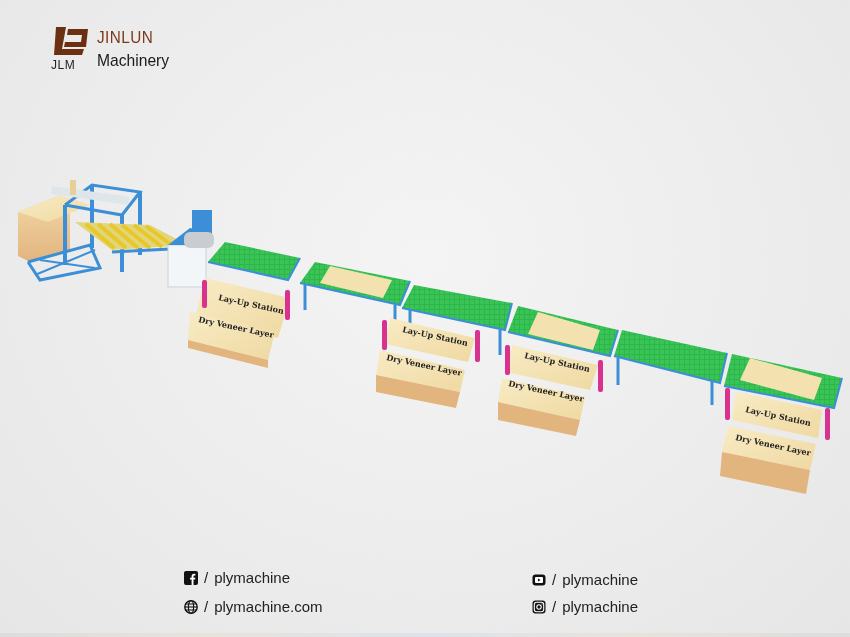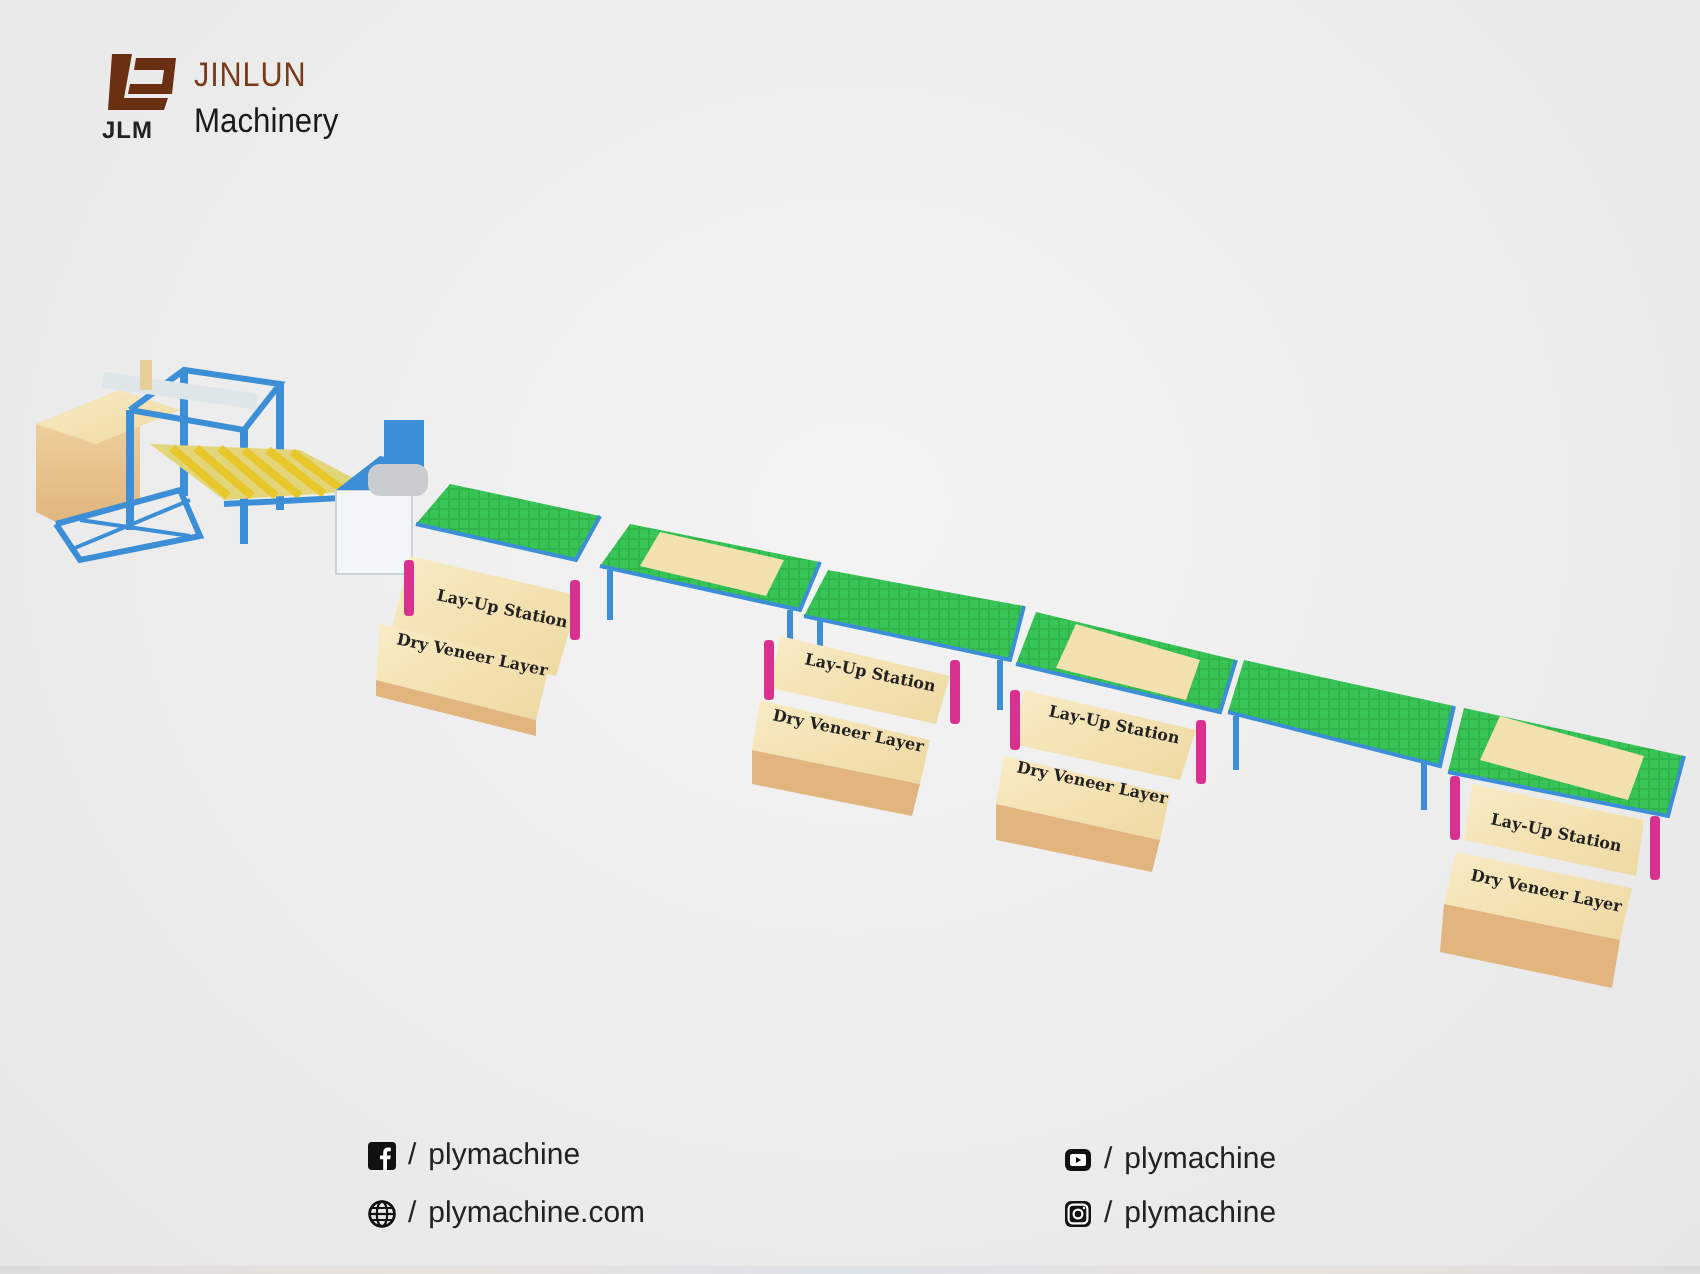--- a/index.html
+++ b/index.html
@@ -4,21 +4,21 @@
 <style>
   html, body { margin: 0; padding: 0; }
   body {
     width: 850px; height: 637px; overflow: hidden;
     background: radial-gradient(ellipse at 50% 40%, #f4f4f4 0%, #ececec 60%, #e6e6e6 100%);
     font-family: "Liberation Sans", sans-serif;
     position: relative;
   }
   .logo { position: absolute; left: 50px; top: 25px; width: 140px; height: 50px; }
   .logo-mark { position: absolute; left: 0; top: 0; width: 42px; height: 48px; }
-  .logo-jlm { position: absolute; left: 1px; top: 33px; font-size: 12px; font-weight: bold; color: #222; letter-spacing: 0.5px; }
+  .logo-jlm { position: absolute; left: 1px; top: 33px; font-size: 12px; font-weight: normal; color: #222; letter-spacing: 0.5px; }
   .brand-name { position: absolute; left: 47px; top: 3px; font-size: 17px; color: #7a3a1a; letter-spacing: 0.5px; transform: scaleX(0.9); transform-origin: left; }
   .brand-sub { position: absolute; left: 47px; top: 26px; font-size: 17px; color: #1a1a1a; transform: scaleX(0.92); transform-origin: left; }
   .scene { position: absolute; left: 0; top: 0; width: 850px; height: 560px; }
   .social { position: absolute; font-size: 15px; color: #222; display: flex; align-items: center; gap: 6px; }
   .social .ico { width: 14px; height: 14px; display: inline-block; }
   .bottom-strip { position: absolute; left: 0; bottom: 0; width: 850px; height: 4px; background: linear-gradient(90deg, #ddd, #e8e2dc, #dde3ea, #e8e2dc, #ddd); }
   .label-text { font-family: "DejaVu Serif", serif; font-weight: bold; fill: #222; }
 </style>
 </head>
 <body>

